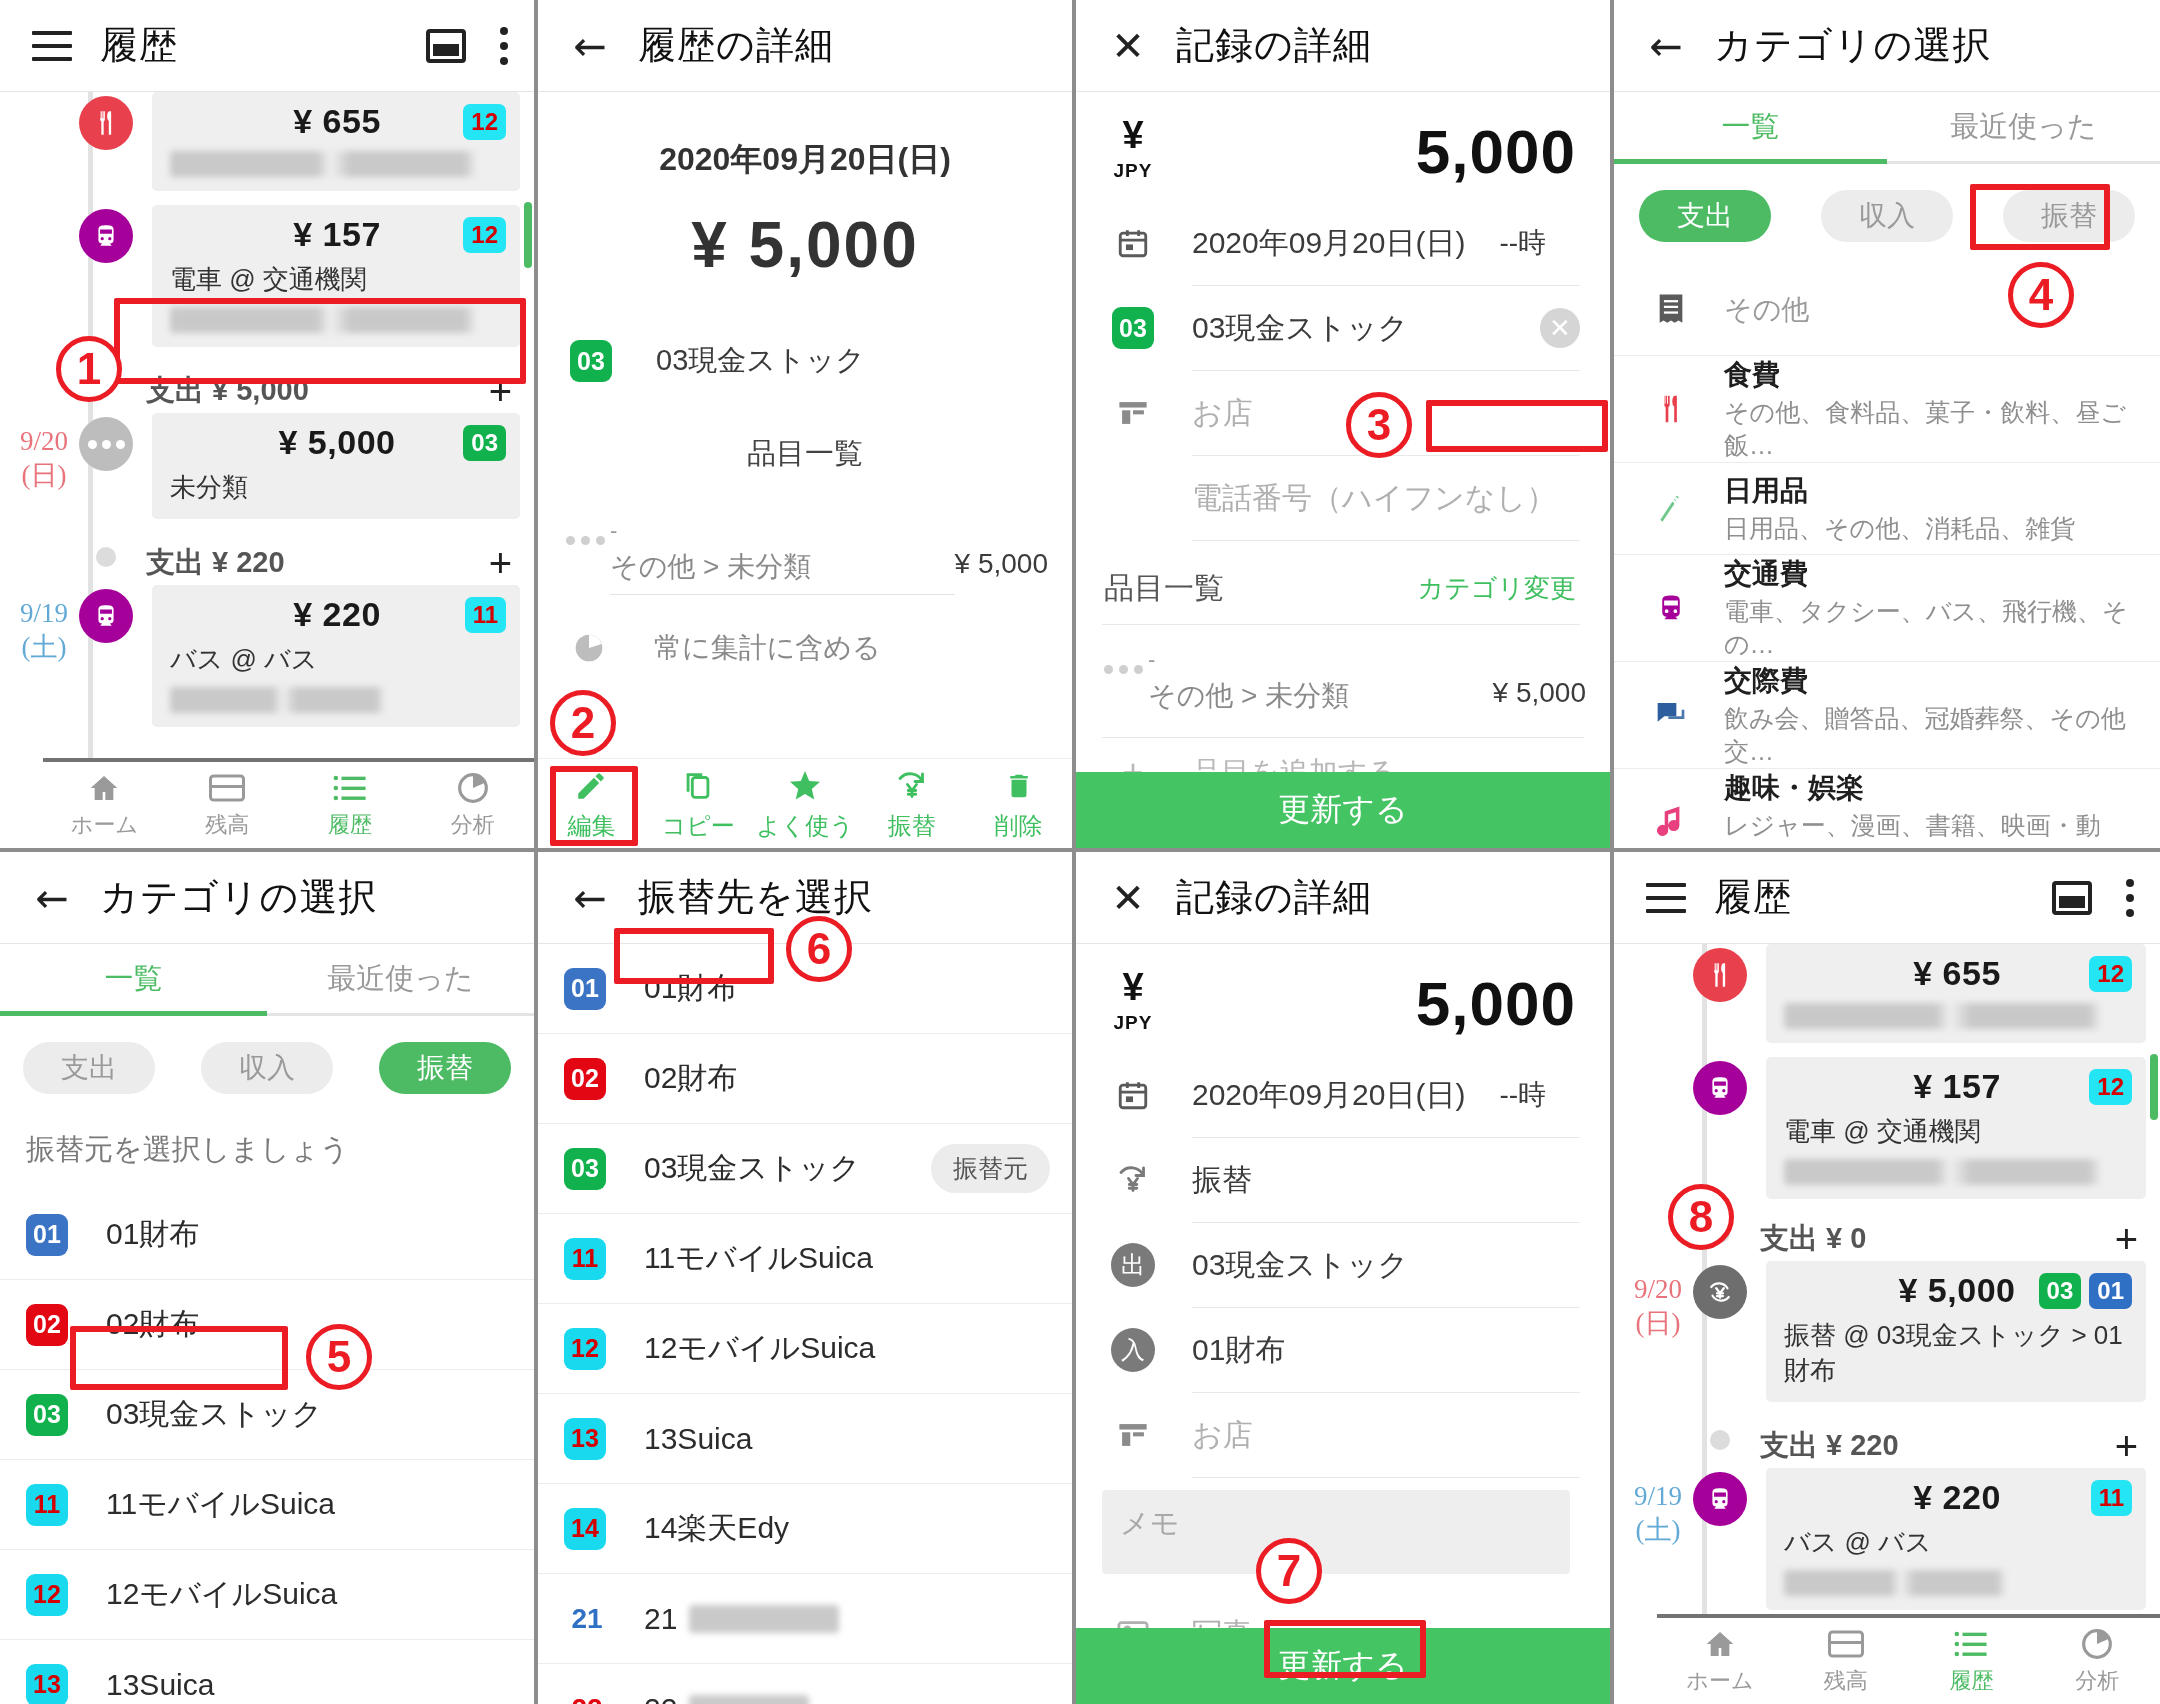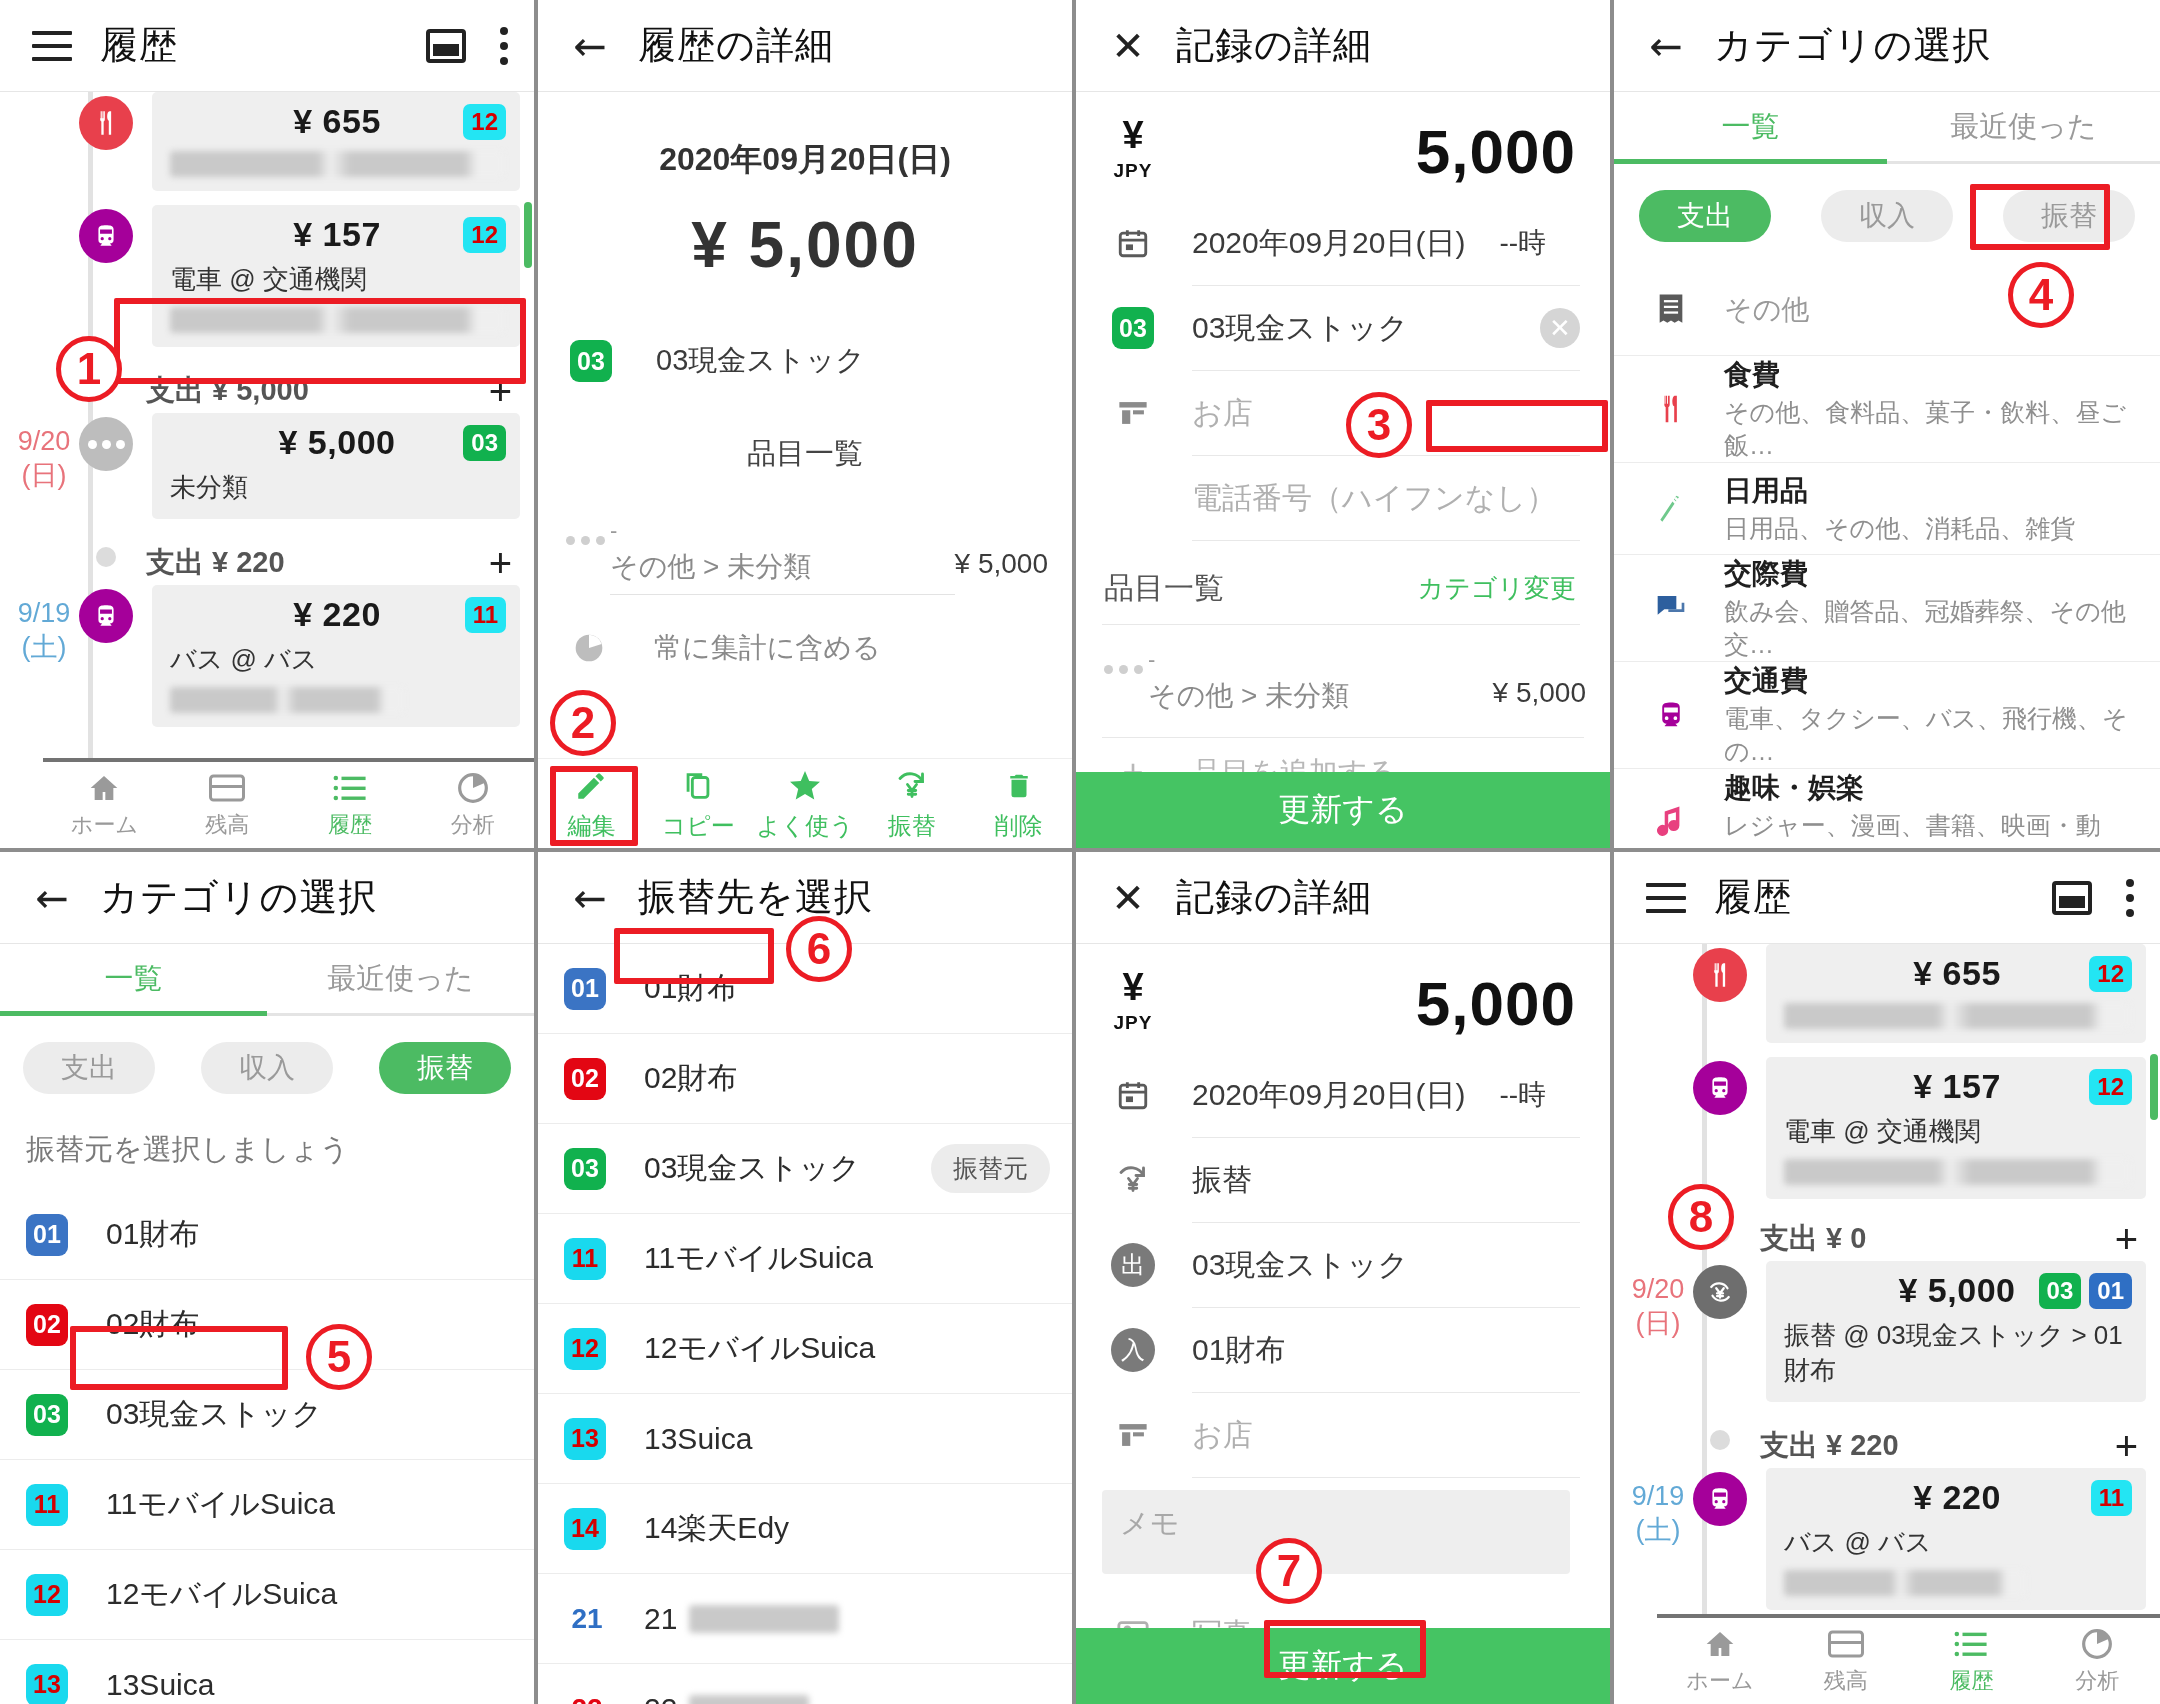--- a/index.html
+++ b/index.html
@@ -43,21 +43,21 @@
   .inbox-ico:after {
     content:""; position:absolute; left:3px; right:3px; bottom:3px; height:12px; background:#222;
   }
   .back-arrow { font-size: 40px; color:#222; line-height:1; font-family:"DejaVu Sans", sans-serif; }
   .x-close { font-size: 40px; color:#222; line-height:1; font-family:"Liberation Sans",sans-serif; }
 
   
   .hist-body { position: relative; height: calc(852px - 92px - 90px); background:#fff; overflow:hidden; }
   .timeline-line { position:absolute; left:88px; top:0; bottom:0; width:5px; background:#e2e2e2; }
   .hist-row { display:flex; position:relative; }
-  .hist-date { width:88px; flex:0 0 88px; text-align:center; padding-top:12px; }
+  .hist-date { width:88px; flex:0 0 88px; text-align:center; padding-top:12px;font-family:Liberation Serif, serif; }
   .hist-date .d1 { font-size:27px; line-height:1.25; }
   .hist-date .d2 { font-size:27px; line-height:1.25; }
   .date-sun { color:#e8737b; }
   .date-sat { color:#62a9d6; }
   .hist-mid { width:58px; flex:0 0 58px; position:relative; }
   .cat-badge {
     position:absolute; left:-9px; top:4px; width:54px; height:54px; border-radius:50%;
     display:flex; align-items:center; justify-content:center; color:#fff;
   }
   .dotnode { position:absolute; left:8px; top:14px; width:20px; height:20px; border-radius:50%; background:#dcdcdc; }
@@ -593,39 +593,39 @@
               <path d="M15 3.5l3 3" stroke="#fff"></path>
             </svg>
           </div>
         <div class="ctext">
           <div class="cat-name">日用品</div>
           <div class="cat-sub">日用品、その他、消耗品、雑貨</div>
         </div>
       </div>
       <div class="cat-item">
         <div class="cico">
+            <svg width="30" height="32" viewBox="0 0 24 24" fill="#a5009a">
+              <path d="M12 2C8 2 5 2.5 5 6v9.5A3.5 3.5 0 0 0 8.5 19L7 20.5v.5h10v-.5L15.5 19a3.5 3.5 0 0 0 3.5-3.5V6c0-3.5-3-4-7-4zM8.5 16a1.5 1.5 0 1 1 0-3 1.5 1.5 0 0 1 0 3zm7 0a1.5 1.5 0 1 1 0-3 1.5 1.5 0 0 1 0 3zm2-6H6.5V6h11v4z"></path>
+            </svg>
+          </div>
+        <div class="ctext">
+          <div class="cat-name">交通費</div>
+          <div class="cat-sub">電車、タクシー、バス、飛行機、その…</div>
+        </div>
+      </div>
+      <div class="cat-item">
+        <div class="cico">
             <svg width="32" height="32" viewBox="0 0 24 24" fill="#2d5f9e">
               <path d="M2 3h14v10H7l-5 4z"></path>
               <path d="M10 15h12v-7h-2v5H10z" opacity="0.85"></path>
             </svg>
           </div>
         <div class="ctext">
           <div class="cat-name">交際費</div>
           <div class="cat-sub">飲み会、贈答品、冠婚葬祭、その他交…</div>
-        </div>
-      </div>
-      <div class="cat-item">
-        <div class="cico">
-            <svg width="30" height="32" viewBox="0 0 24 24" fill="#a5009a">
-              <path d="M12 2C8 2 5 2.5 5 6v9.5A3.5 3.5 0 0 0 8.5 19L7 20.5v.5h10v-.5L15.5 19a3.5 3.5 0 0 0 3.5-3.5V6c0-3.5-3-4-7-4zM8.5 16a1.5 1.5 0 1 1 0-3 1.5 1.5 0 0 1 0 3zm7 0a1.5 1.5 0 1 1 0-3 1.5 1.5 0 0 1 0 3zm2-6H6.5V6h11v4z"></path>
-            </svg>
-          </div>
-        <div class="ctext">
-          <div class="cat-name">交通費</div>
-          <div class="cat-sub">電車、タクシー、バス、飛行機、その…</div>
         </div>
       </div>
       <div class="cat-item">
         <div class="cico">
             <svg width="28" height="34" viewBox="0 0 20 24" fill="#e8407f">
               <path d="M16 1v13.5a4 4 0 1 1-2.5-3.7V5L8 6.6V18a4 4 0 1 1-2.5-3.7V4.5z"></path>
             </svg>
           </div>
         <div class="ctext">
           <div class="cat-name">趣味・娯楽</div>

